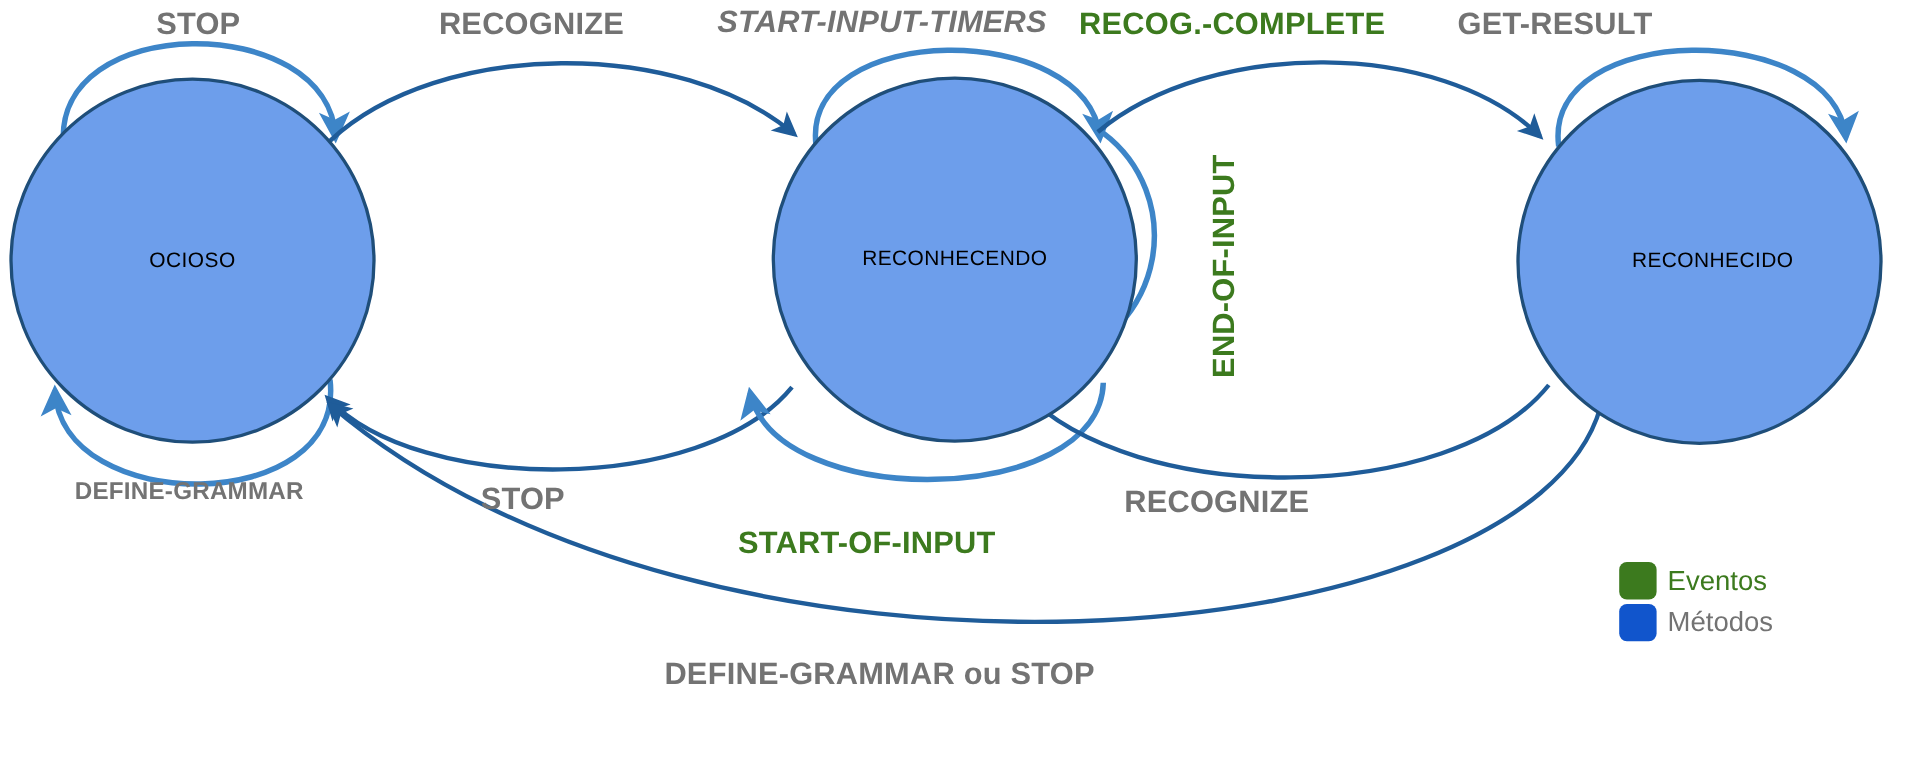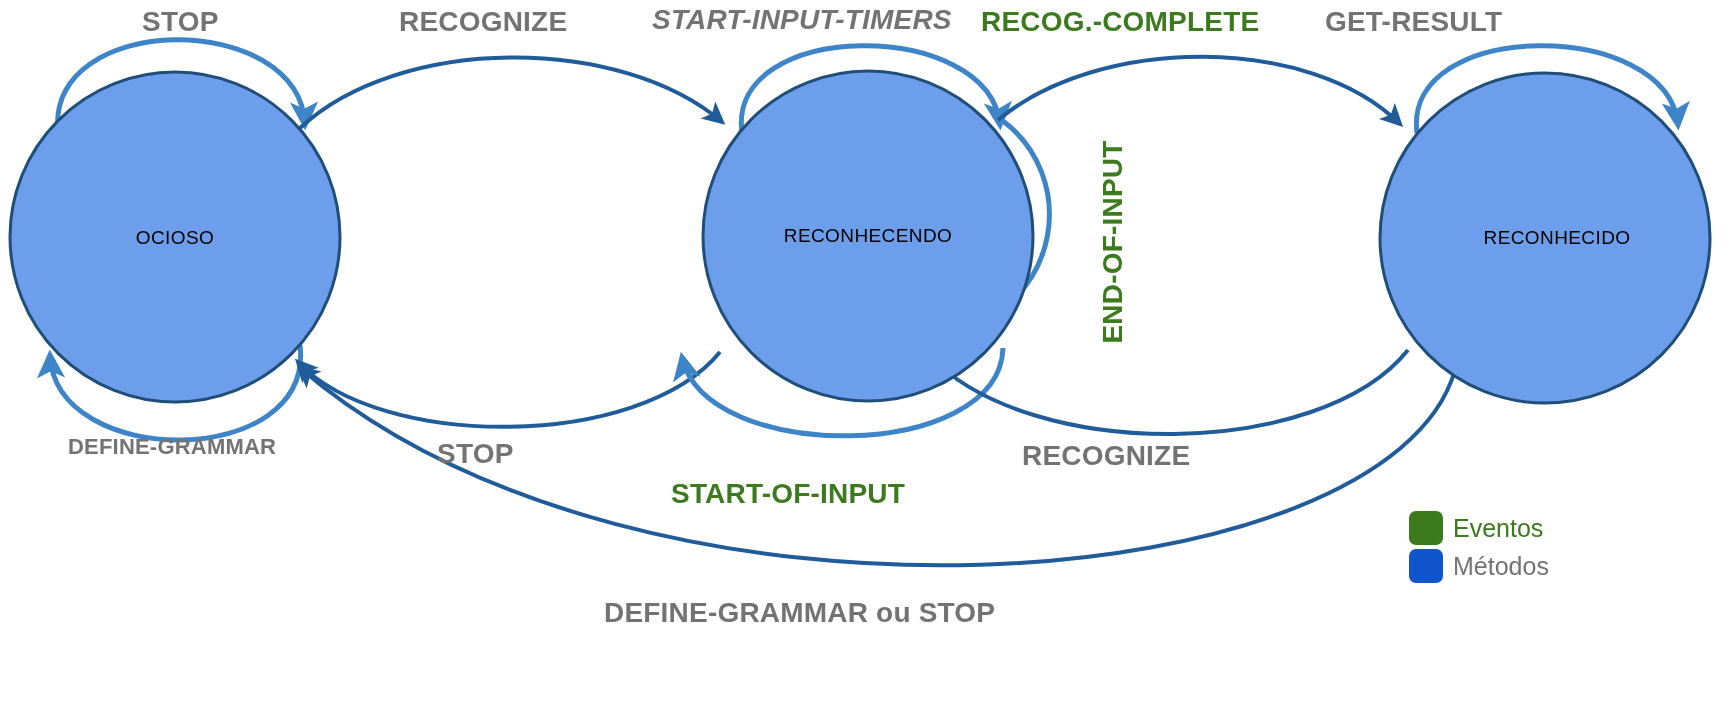--- a/index.html
+++ b/index.html
@@ -79,21 +79,21 @@
   <div class="lbl lbl-blue" style="left:68px;top:434px;font-size:22px;text-align:right;">DEFINE-GRAMMAR</div>
 
   <div class="lbl lbl-blue" style="left:437px;top:438px;font-size:28px;">STOP</div>
 
   <div class="lbl lbl-green" style="left:671px;top:434px;font-size:28px;margin-top:44px;">START-OF-INPUT</div>
 
   <div class="lbl lbl-blue" style="left:1022px;top:440px;font-size:28px;">RECOGNIZE</div>
 
   <div class="lbl lbl-blue" style="left:604px;top:597px;font-size:28px;text-align:center;">DEFINE-GRAMMAR ou STOP</div>
 
-  <div class="legend" style="left:1409px;top:509px;text-align:center;">
+  <div class="legend" style="left:1472px;top:509px;text-align:center;">
     <div class="legend-row">
       <span class="swatch" style="background:#3C7A1E;"></span>
       <span class="legend-text lbl-green">Eventos</span>
     </div>
     <div class="legend-row">
       <span class="swatch" style="background:#1155CC;"></span>
       <span class="legend-text lbl-blue">Métodos</span>
     </div>
   </div>
 

